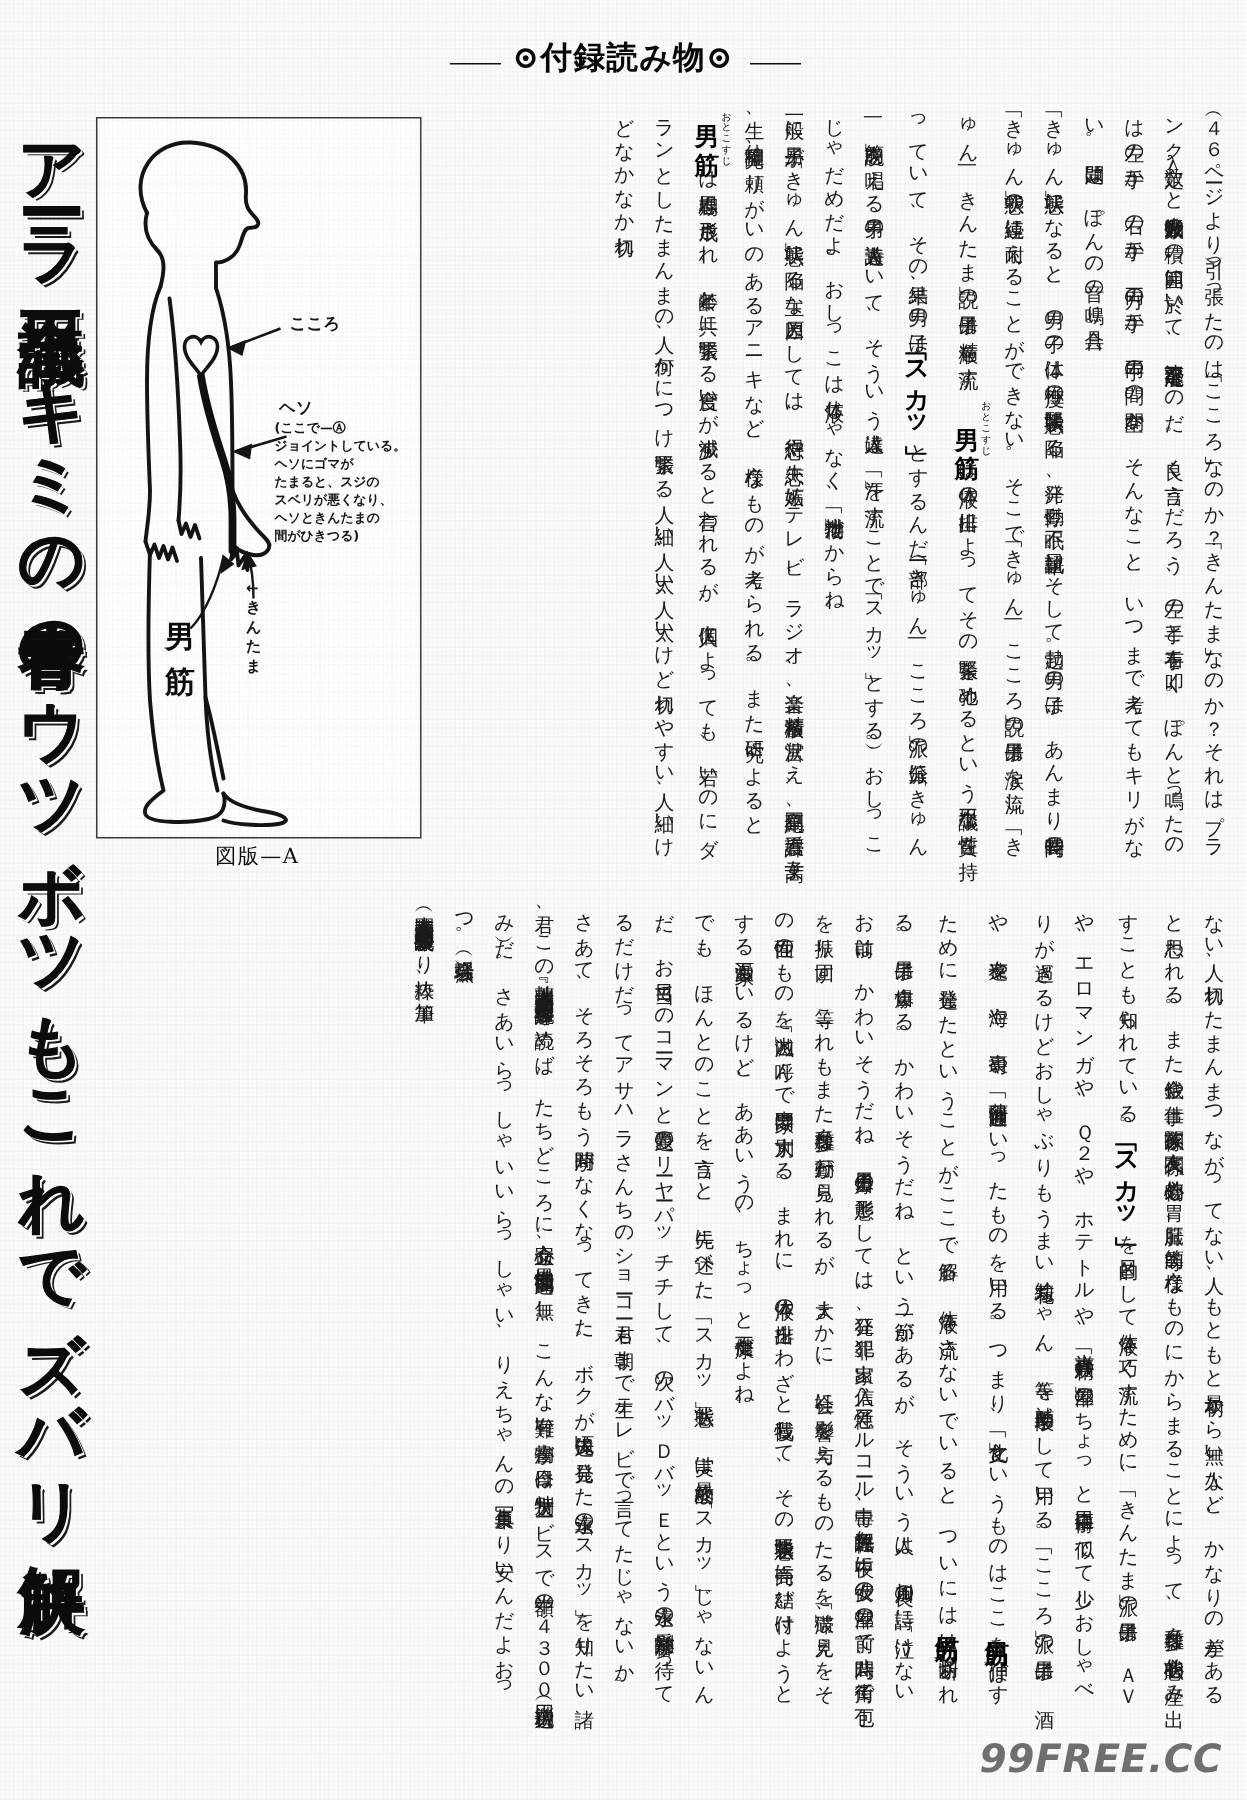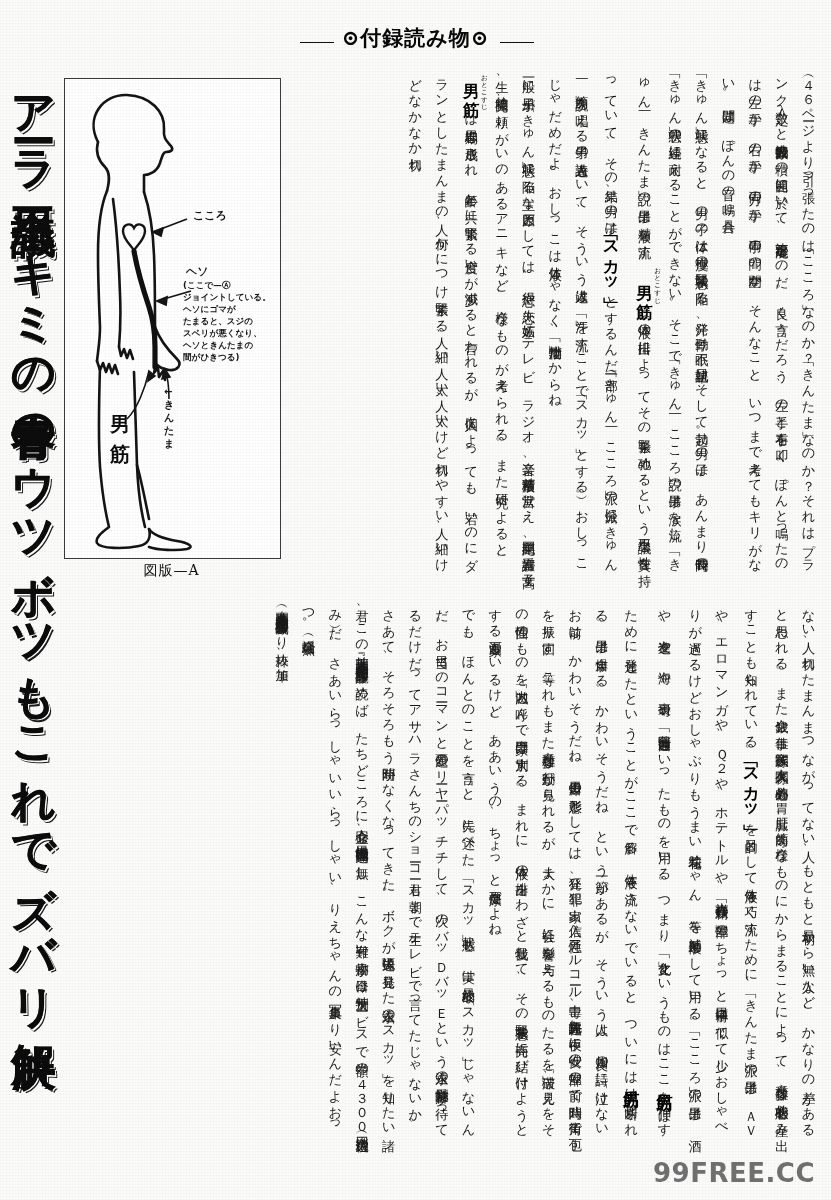--- a/index.html
+++ b/index.html
@@ -145,20 +145,21 @@
   #watermark {
     position: absolute;
     right: 16px;
     bottom: 12px;
     font-family: "DejaVu Sans", "Liberation Sans", sans-serif;
     font-weight: bold;
     font-size: 26px;
     letter-spacing: 0.5px;
     color: #6f6f6f;
     z-index: 45;
+    font-style: italic;
   }
 </style>
 </head>
 <body>
 
 <div id="page">
 
   <div id="header-rule-left"></div>
   <div id="header-rule-right"></div>
   <div id="page-header">⊙付録読み物⊙</div>

